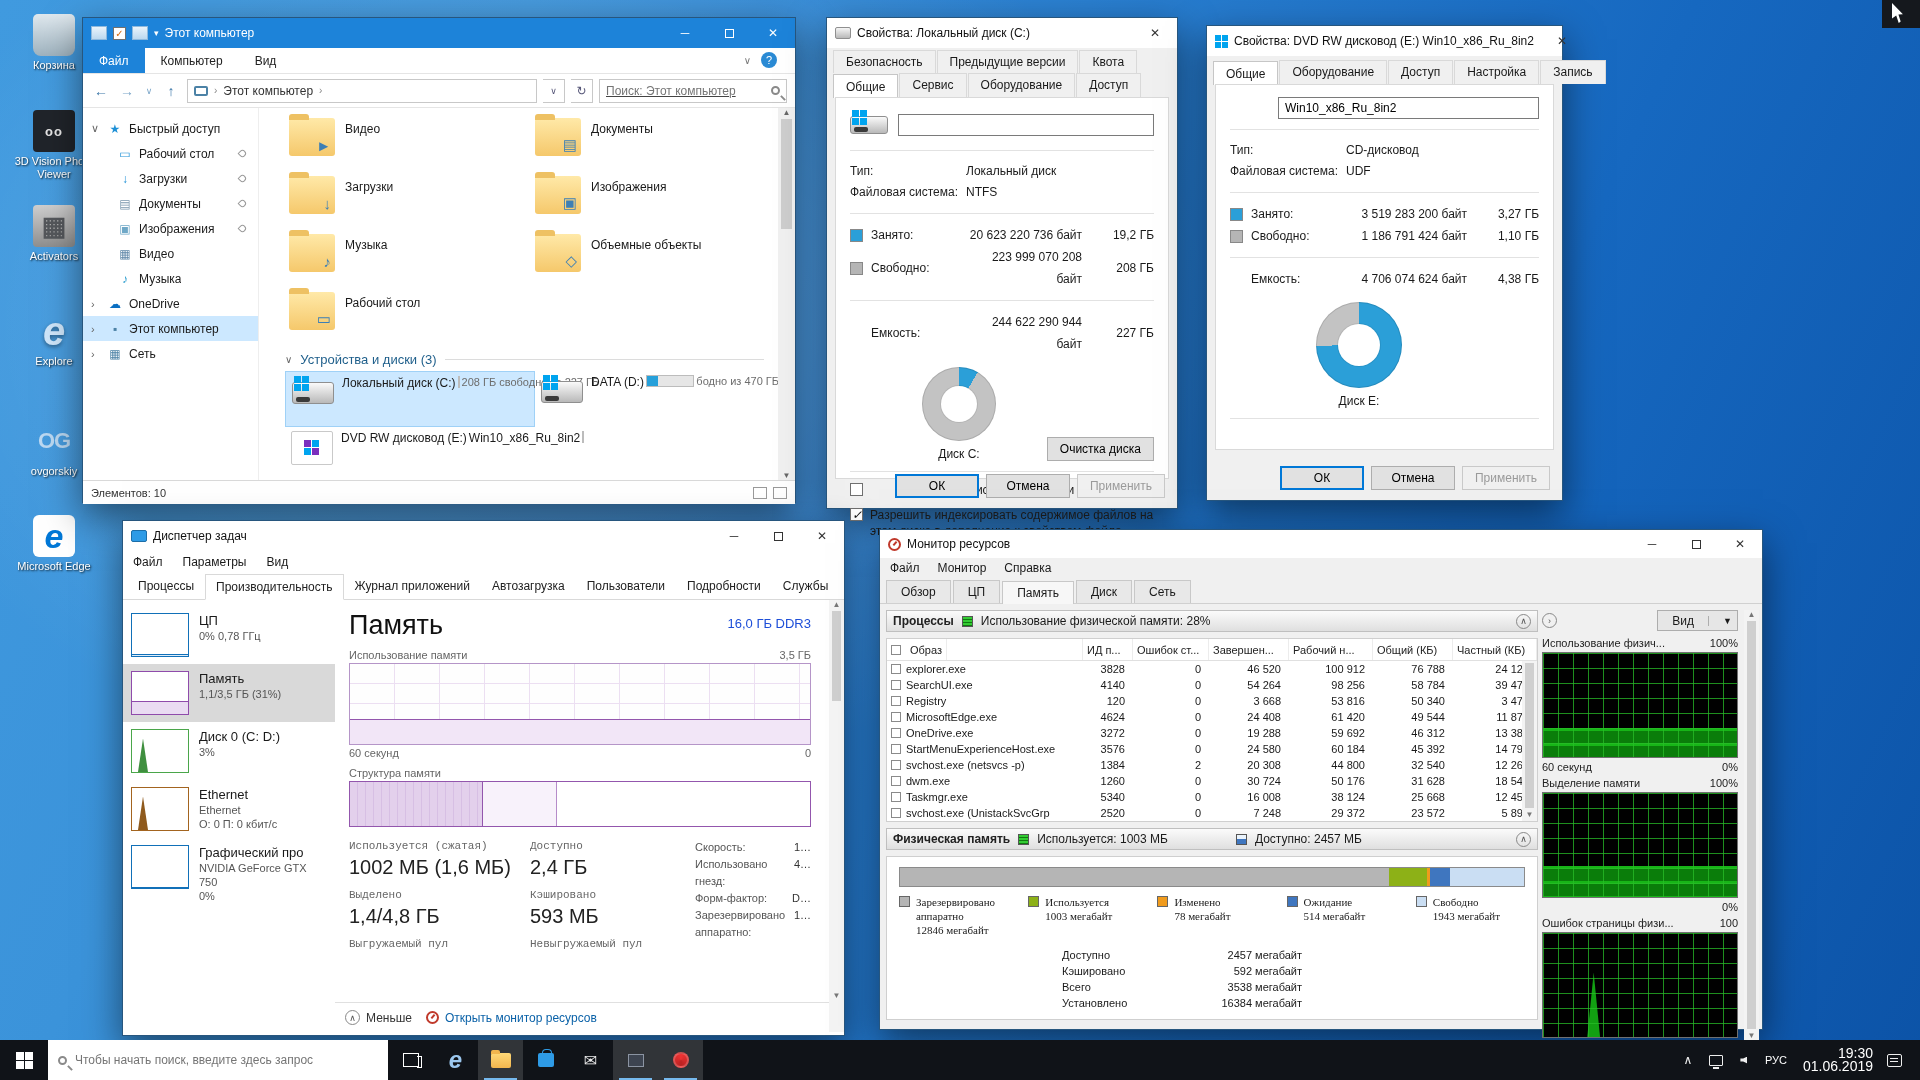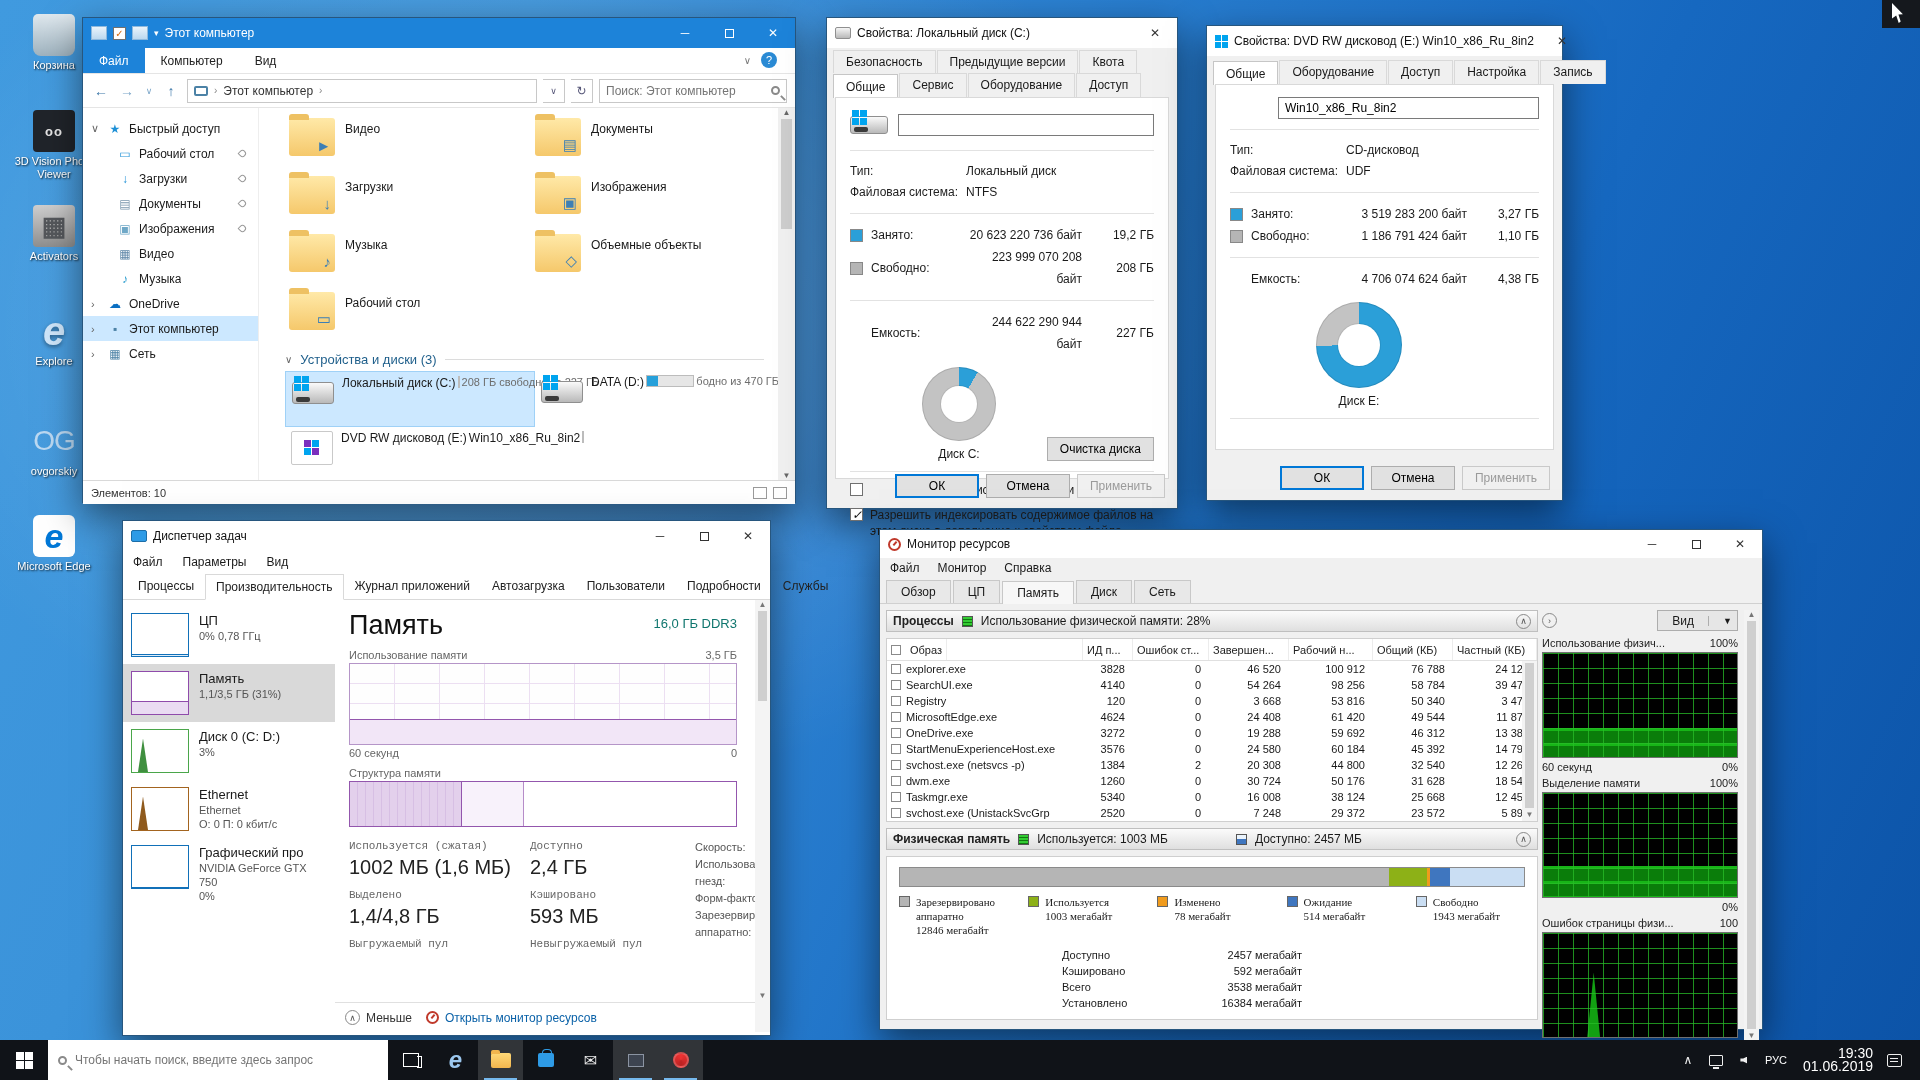--- a/index.html
+++ b/index.html
@@ -9,21 +9,21 @@
  linear-gradient(115deg,#409adf 0%,#3b93da 22%,#2a7fd0 45%,#1668c0 70%,#0c53a7 100%);}
 .win{position:absolute;background:#f0f0f0;box-shadow:0 14px 36px rgba(0,0,0,.5);border:1px solid #27567e;}
 
 .dicon{position:absolute;width:92px;display:flex;flex-direction:column;align-items:center;gap:3px;cursor:default;}
 .dicon .dglyph{width:42px;height:42px;display:flex;align-items:center;justify-content:center;border-radius:4px;font-size:26px;font-weight:bold;}
 .dicon span.dlabel{color:#fff;font-size:11px;text-align:center;line-height:13px;text-shadow:1px 1px 2px rgba(0,0,0,.85);}
 .dglyph.recycle{background:linear-gradient(#dfe8ee,#9fb3bf);border-radius:5px 5px 8px 8px;color:#5a6d78;}
 .dglyph.photo{background:#20242a;color:#e6e6e6;font-size:13px;letter-spacing:1px;}
 .dglyph.folder-gray{background:linear-gradient(#cfcfcf,#8f8f8f);color:#55585c;}
 .dglyph.explore{background:transparent;color:#cfe6fa;font-size:40px;font-style:italic;text-shadow:0 2px 4px rgba(0,0,0,.4);}
-.dglyph.brand{background:transparent;color:#bcd9f2;font-size:28px;font-weight:normal;letter-spacing:-1px;}
+.dglyph.brand{background:transparent;color:#bcd9f2;font-size:22px;font-weight:bold;letter-spacing:-1px;}
 .dglyph.edge{background:#fff;border-radius:6px;color:#0078d7;font-size:34px;font-style:italic;}
 
 .tbar{height:30px;display:flex;align-items:center;padding-left:8px;gap:6px;}
 .tbar.white{background:#fff;color:#111;}
 .tbar.blue{background:#1d83d9;color:#fff;}
 .caption{font-size:12px;white-space:nowrap;}
 .capbtns{margin-left:auto;display:flex;height:100%;}
 .capbtn{width:44px;height:100%;display:flex;align-items:center;justify-content:center;font-size:12px;}
 .tbar.white .capbtn{color:#333;}
 .tbar.blue .capbtn{color:#fff;}
@@ -38,21 +38,21 @@
 .fe-help{margin-left:auto;display:flex;align-items:center;gap:10px;padding-right:10px;color:#777;}
 .qmark{width:16px;height:16px;border-radius:50%;background:#2a8ad4;color:#fff;font-size:11px;display:flex;align-items:center;justify-content:center;}
 .fe-addr{height:34px;background:#fff;border-bottom:1px solid #e5e5e5;display:flex;align-items:center;gap:6px;padding:0 8px;}
 .navb{color:#7aa5c8;font-size:14px;width:20px;text-align:center;}
 .navb.en{color:#3a76a8;}
 .abox{flex:1;height:24px;border:1px solid #c8c8c8;display:flex;align-items:center;gap:6px;padding:0 6px;font-size:12px;color:#333;background:#fff;}
 .abox .pcico{width:14px;height:10px;border:2px solid #4c82a6;border-radius:2px;}
 .sep-gt{color:#888;font-size:10px;}
 .refr{width:22px;height:24px;border:1px solid #c8c8c8;border-left:none;display:flex;align-items:center;justify-content:center;color:#557;}
 .sbox{width:188px;height:24px;border:1px solid #c8c8c8;display:flex;align-items:center;padding:0 6px;background:#fff;}
-.sbox input{border:none;outline:none;flex:1;font-size:12px;color:#444;font-family:inherit;}
+.sbox input{border:none;outline:none;flex:1;font-size:12px;color:#444;font-family:inherit;text-decoration:underline;}
 .mag{width:9px;height:9px;border:2px solid #8a8a8a;border-radius:50%;position:relative;flex:none;}
 .mag::after{content:"";position:absolute;width:6px;height:2px;background:#8a8a8a;transform:rotate(45deg);left:7px;top:9px;}
 .fe-body{display:flex;height:372px;}
 .fe-side{width:176px;border-right:1px solid #eee;padding-top:8px;overflow:hidden;}
 .fe-side-item{height:25px;display:flex;align-items:center;gap:6px;padding-right:4px;font-size:12px;}
 .fe-side-item.lvl0{padding-left:8px;}
 .fe-side-item.lvl1{padding-left:34px;}
 .fe-side-item.sel{background:#cce8ff;}
 .fe-side-item .exp{color:#666;width:10px;font-size:11px;}
 .si-ico{width:16px;text-align:center;font-size:12px;}
@@ -122,21 +122,21 @@
 .chk.on::after{content:"✓";position:absolute;left:1px;top:-2px;font-size:12px;color:#111;}
 .dlg-btns{position:absolute;bottom:10px;right:12px;display:flex;gap:7px;}
 #props-c{left:826px;top:17px;width:352px;height:492px;}
 #props-c .dlg-panel{height:382px;}
 #props-e{left:1206px;top:25px;width:357px;height:476px;}
 #props-e .dlg-panel{height:366px;}
 #props-e .donut{--d:86px;width:86px;height:86px;}
 #props-e .donut::after{inset:22px;}
 #props-e .donut-col{margin-left:86px;}
 
-#taskmgr{left:122px;top:520px;width:649px;height:516px;background:#fff;}
+#taskmgr{left:122px;top:520px;width:723px;height:516px;background:#fff;}
 .tm-menu{height:22px;display:flex;gap:20px;padding-left:10px;align-items:center;font-size:12px;background:#fff;}
 .tm-tabs{display:flex;border-bottom:1px solid #d9d9d9;padding-left:4px;background:#fff;}
 .tm-tab{padding:5px 10px;font-size:12px;border:1px solid transparent;color:#222;white-space:nowrap;}
 .tm-tab.active{border-color:#d9d9d9;border-bottom-color:#fff;background:#fff;position:relative;top:1px;}
 .tm-body{display:flex;height:432px;}
 .tm-side{width:212px;overflow:hidden;padding-top:6px;}
 .tm-item{display:flex;gap:10px;padding:7px 8px;align-items:flex-start;}
 .tm-item.sel{background:#d9d9d9;}
 .mini{width:58px;height:44px;border:1px solid #999;background:#fff;position:relative;flex:none;overflow:hidden;}
 .mini.blue{border-color:#1170b8;}
@@ -147,21 +147,21 @@
 .mini.purple .mfill{background:#eadcf2;border-top:1px solid #8f4bab;}
 .mini.blue .mfill{background:#ddeefb;border-top:1px solid #1170b8;}
 .mini .mspike{position:absolute;bottom:0;left:6px;width:10px;height:80%;clip-path:polygon(50% 0,100% 100%,0 100%);}
 .mini.green .mspike{background:#3f8f3f;}
 .mini.brown .mspike{background:#8f5a1d;}
 .tm-item .tname{font-size:13px;line-height:16px;}
 .tm-item .tsub{font-size:11px;color:#555;line-height:14px;}
 .tm-main{flex:1;padding:10px 18px 0 14px;position:relative;overflow:hidden;}
 .tm-h1row{display:flex;align-items:flex-start;}
 .tm-h1{font-size:27px;font-weight:400;color:#111;}
-.tm-total{margin-left:auto;font-size:13px;color:#0f766e;padding-top:6px;}
+.tm-total{margin-left:auto;font-size:13px;color:#1d4ed8;padding-top:6px;}
 .tm-caprow{display:flex;font-size:11px;color:#666;margin-top:8px;margin-bottom:2px;}
 .tm-graph{height:82px;border:1px solid #b595c8;position:relative;background:
  repeating-linear-gradient(to right,transparent 0 44px,#ecdff2 44px 45px),
  repeating-linear-gradient(to bottom,transparent 0 19px,#ecdff2 19px 20px),#fefefe;overflow:hidden;}
 .tm-gfill{position:absolute;left:0;right:0;bottom:0;background:#f2e6f7;border-top:1px solid #9356ad;}
 .tm-timerow{display:flex;font-size:11px;color:#666;margin:2px 0 8px 0;}
 .tm-comp{height:46px;border:1px solid #9356ad;background:#fff;position:relative;overflow:hidden;margin-top:2px;}
 .tm-comp .cseg1{position:absolute;top:0;bottom:0;left:0;width:29%;background:repeating-linear-gradient(to right,#e3d0ec 0 7px,#d7bfe4 7px 8px);border-right:1px solid #9356ad;}
 .tm-comp .cseg2{position:absolute;top:0;bottom:0;left:29%;width:16%;background:#f8f2fb;border-right:1px solid #b68cc9;}
 .tm-stats{display:flex;margin-top:12px;}

